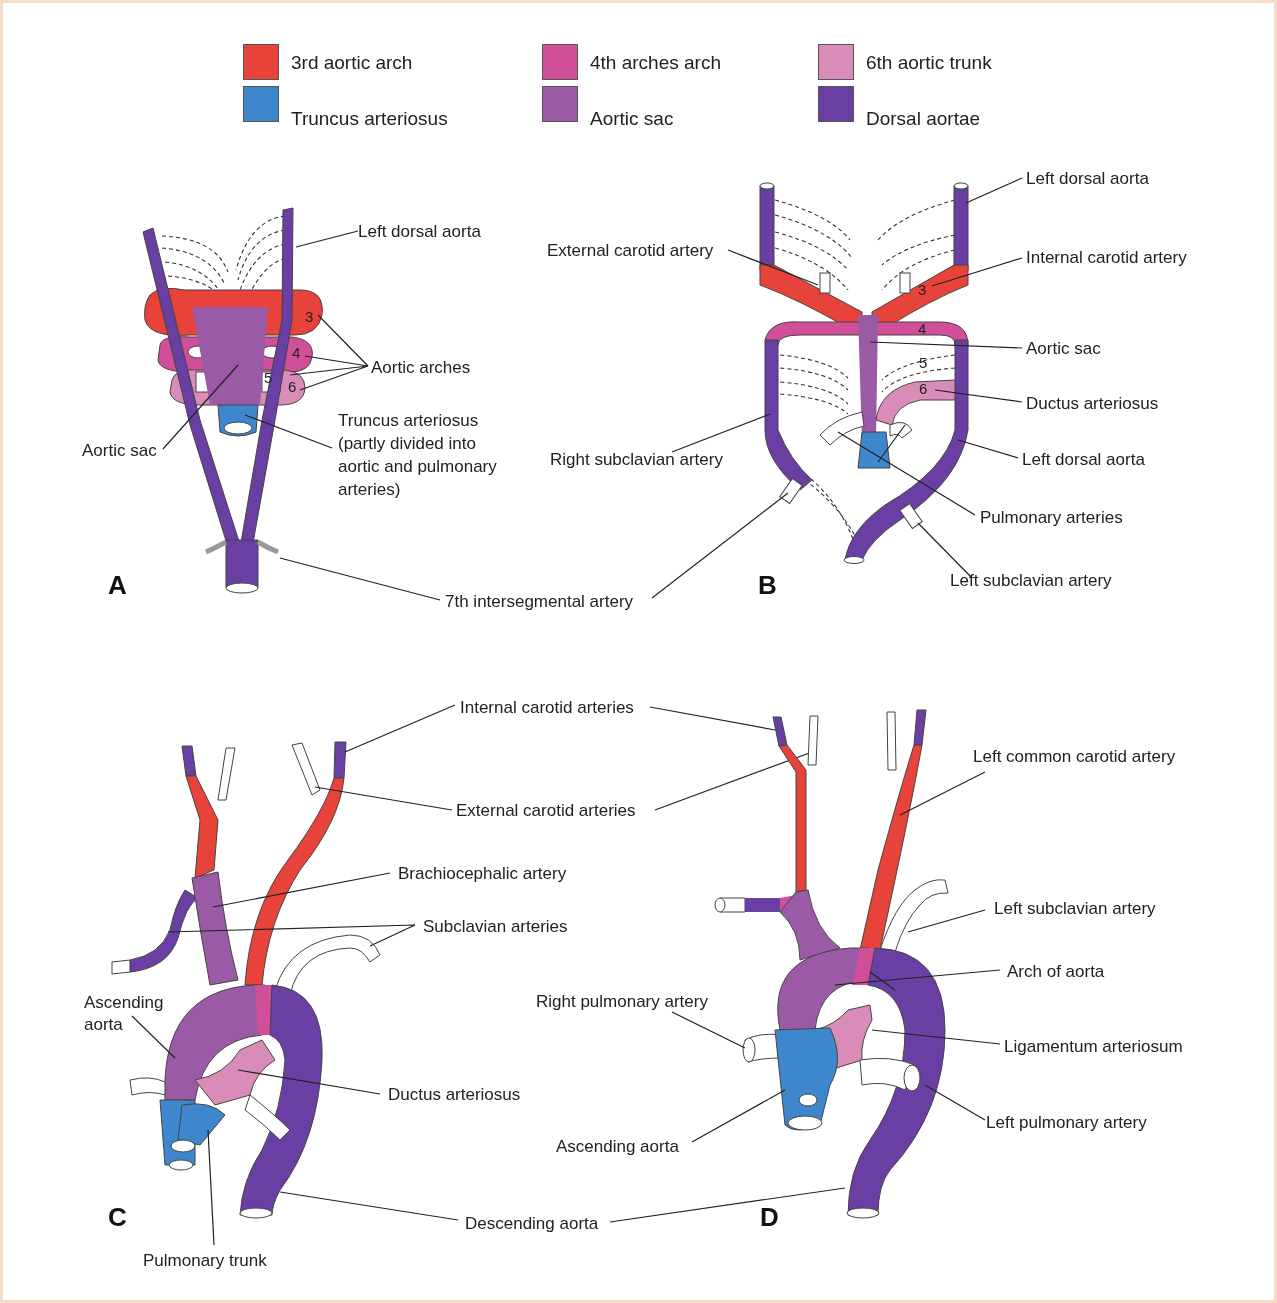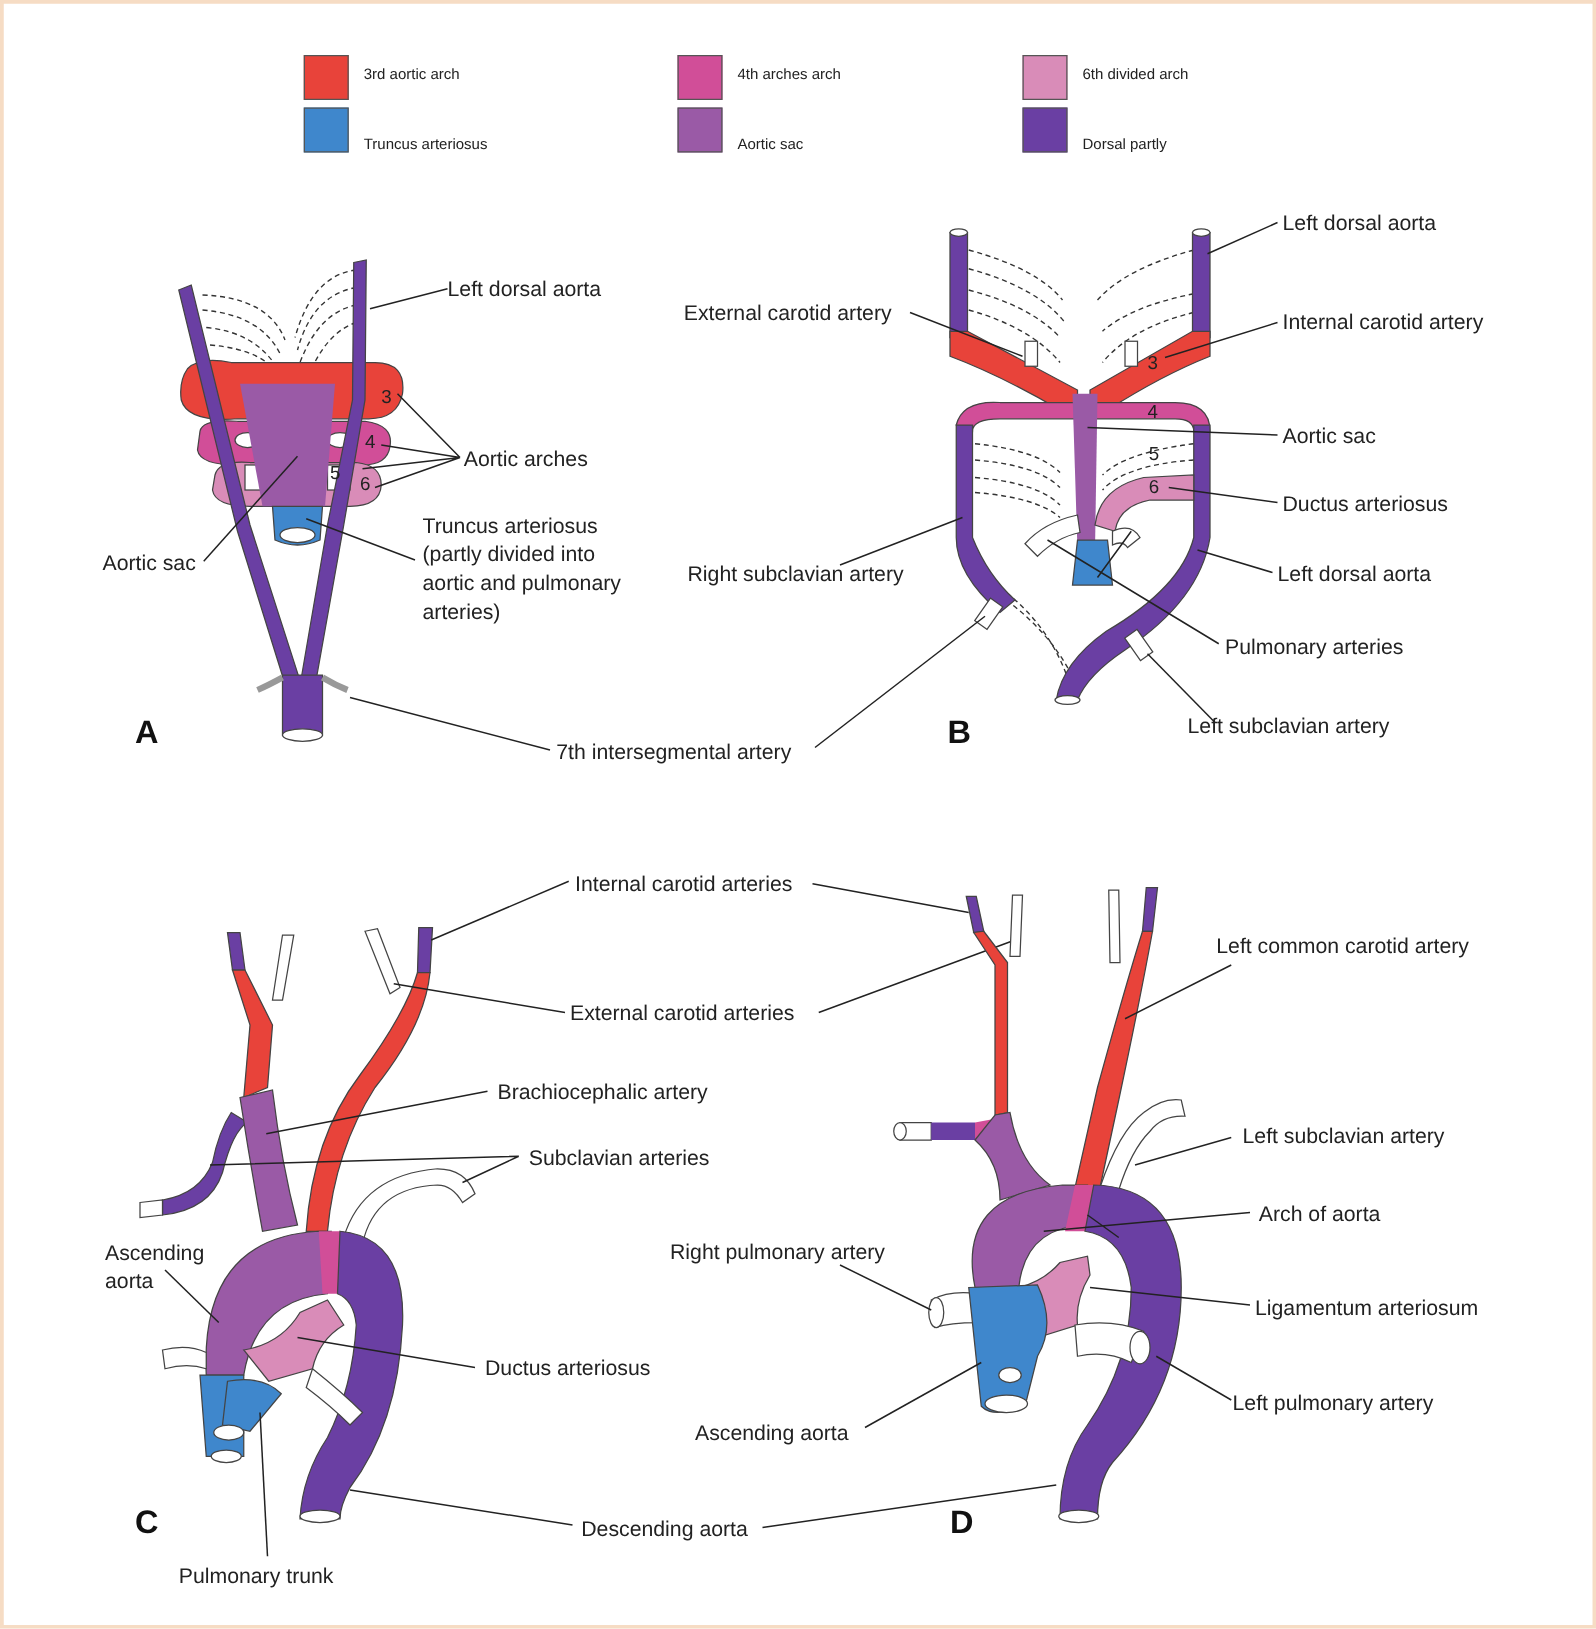--- a/index.html
+++ b/index.html
@@ -1,20 +1,20 @@
 <!DOCTYPE html>
 <html><head>
 <meta charset="utf-8">
 <style>
   html,body{margin:0;padding:0;background:#fff;}
   body{width:1277px;height:1303px;position:relative;overflow:hidden;font-family:"Liberation Sans",sans-serif;color:#222;}
   .frame{position:absolute;left:0;top:0;width:1271px;height:1297px;border:3px solid #f6dcc4;}
   .legend-item{position:absolute;height:40px;}
   .swatch{position:absolute;left:0;top:0;width:36px;height:36px;border:1px solid #555;box-sizing:border-box;}
-  .legend-label{position:absolute;left:48px;top:8px;font-size:12px;white-space:nowrap;}
+  .legend-label{position:absolute;left:48px;top:8px;font-size:19px;white-space:nowrap;}
   svg{position:absolute;left:0;top:0;}
   .lbl{font-family:"Liberation Sans",sans-serif;font-size:17px;fill:#222;}
   .panel-letter{font-family:"Liberation Sans",sans-serif;font-size:26px;font-weight:bold;fill:#111;}
   .num{font-family:"Liberation Sans",sans-serif;font-size:15px;fill:#222;}
   .leader{stroke:#222;stroke-width:1.2;fill:none;}
   .dash{stroke:#333;stroke-width:1.1;fill:none;stroke-dasharray:4 3;}
   .outline{stroke:#444;stroke-width:1;}
 </style>
 </head>
 <body>
@@ -25,33 +25,33 @@
   <div class="legend-item" style="left:243px;top:44px;">
     <div class="swatch" style="background:#e8433a;"></div>
     <span class="legend-label">3rd aortic arch</span>
   </div>
   <div class="legend-item" style="left:542px;top:44px;">
     <div class="swatch" style="background:#d14e98;"></div>
     <span class="legend-label">4th arches arch</span>
   </div>
   <div class="legend-item" style="left:818px;top:44px;">
     <div class="swatch" style="background:#d98cb8;"></div>
-    <span class="legend-label">6th divided arch</span>
+    <span class="legend-label">6th aortic trunk</span>
   </div>
   <div class="legend-item" style="left:243px;top:86px;">
     <div class="swatch" style="background:#3f87cc;"></div>
     <span class="legend-label" style="top:22px">Truncus arteriosus</span>
   </div>
   <div class="legend-item" style="left:542px;top:86px;">
     <div class="swatch" style="background:#9a5aa6;"></div>
     <span class="legend-label" style="top:22px">Aortic sac</span>
   </div>
   <div class="legend-item" style="left:818px;top:86px;">
     <div class="swatch" style="background:#6a3fa3;"></div>
-    <span class="legend-label" style="top:22px">Dorsal partly</span>
+    <span class="legend-label" style="top:22px">Dorsal aortae</span>
   </div>
 </div>
 
 <svg width="1277" height="1303" viewBox="0 0 1277 1303">
 
   <g>
 
     <g>
       <path class="dash" d="M162 236 Q215 238 228 272"></path>
       <path class="dash" d="M162 248 Q210 252 225 285"></path>

